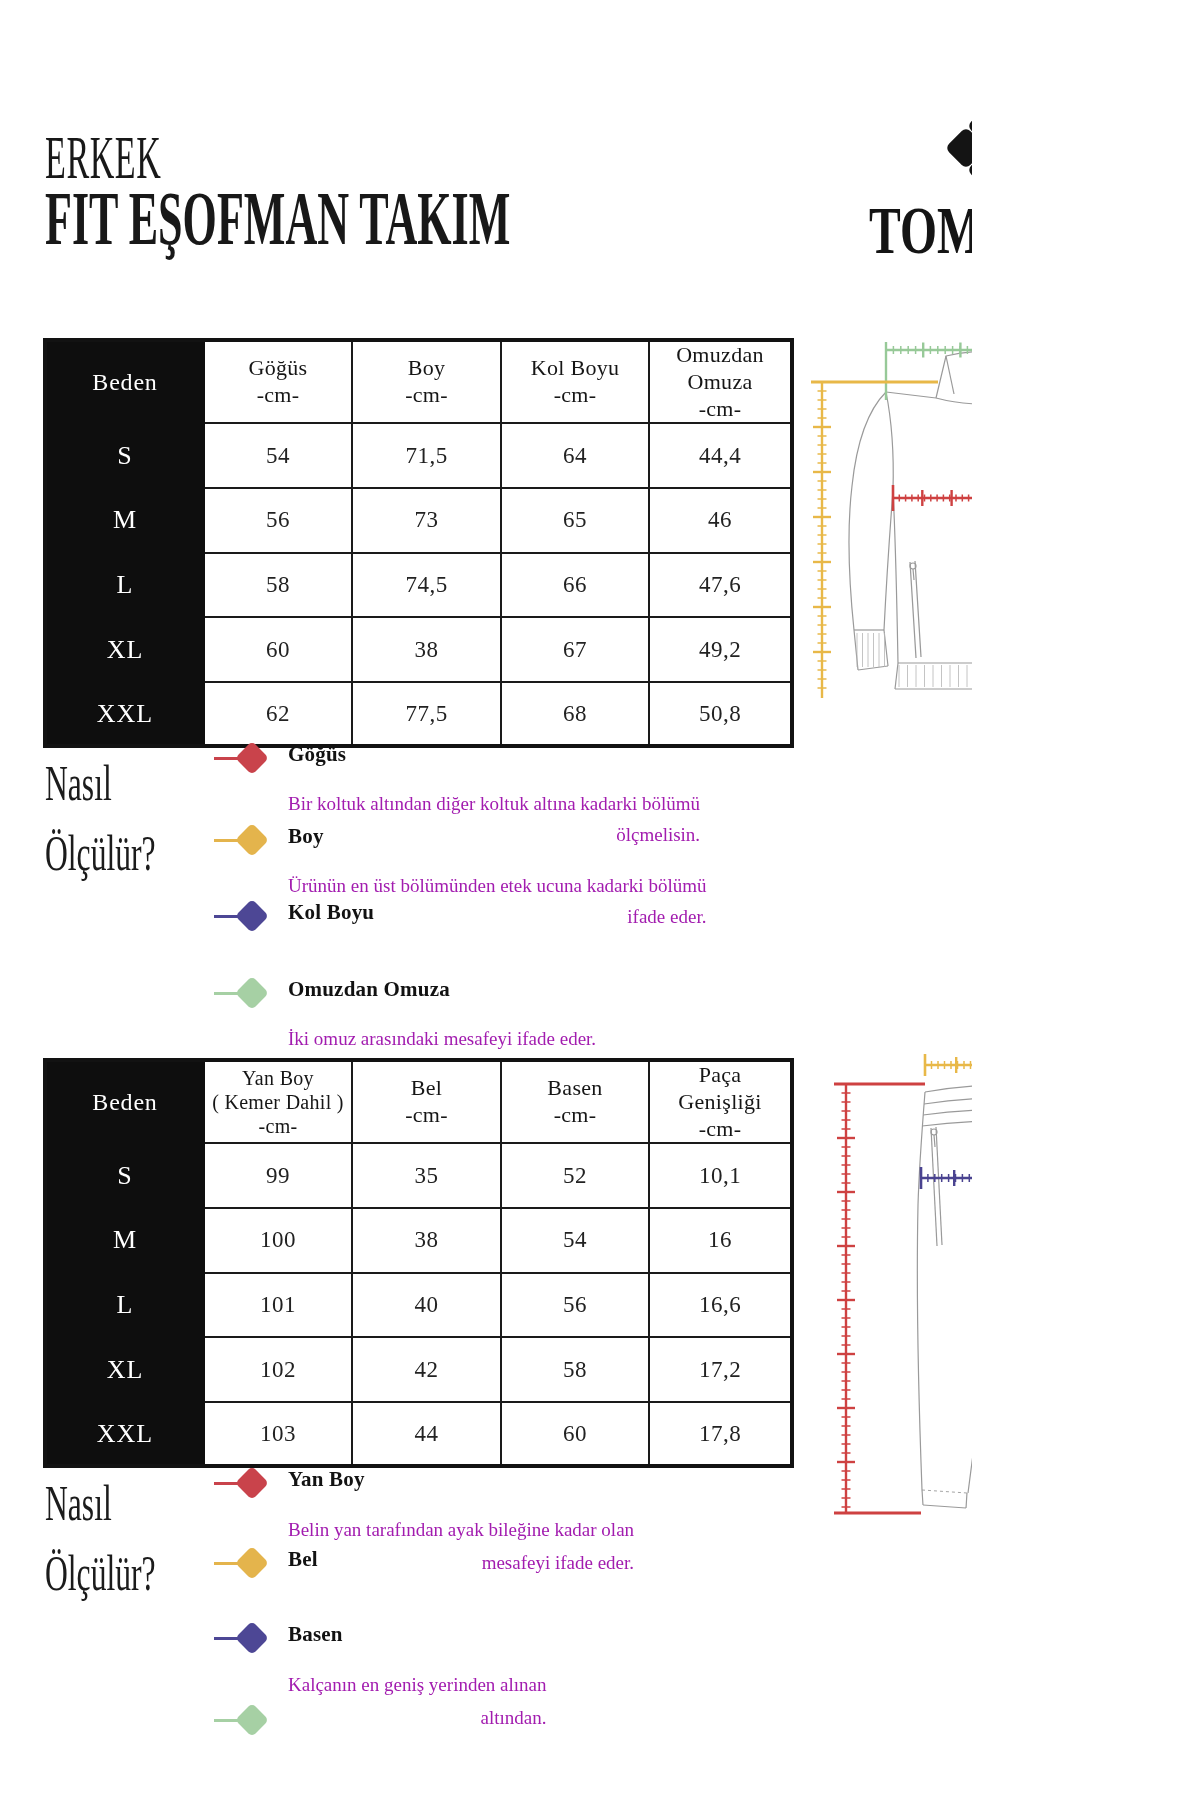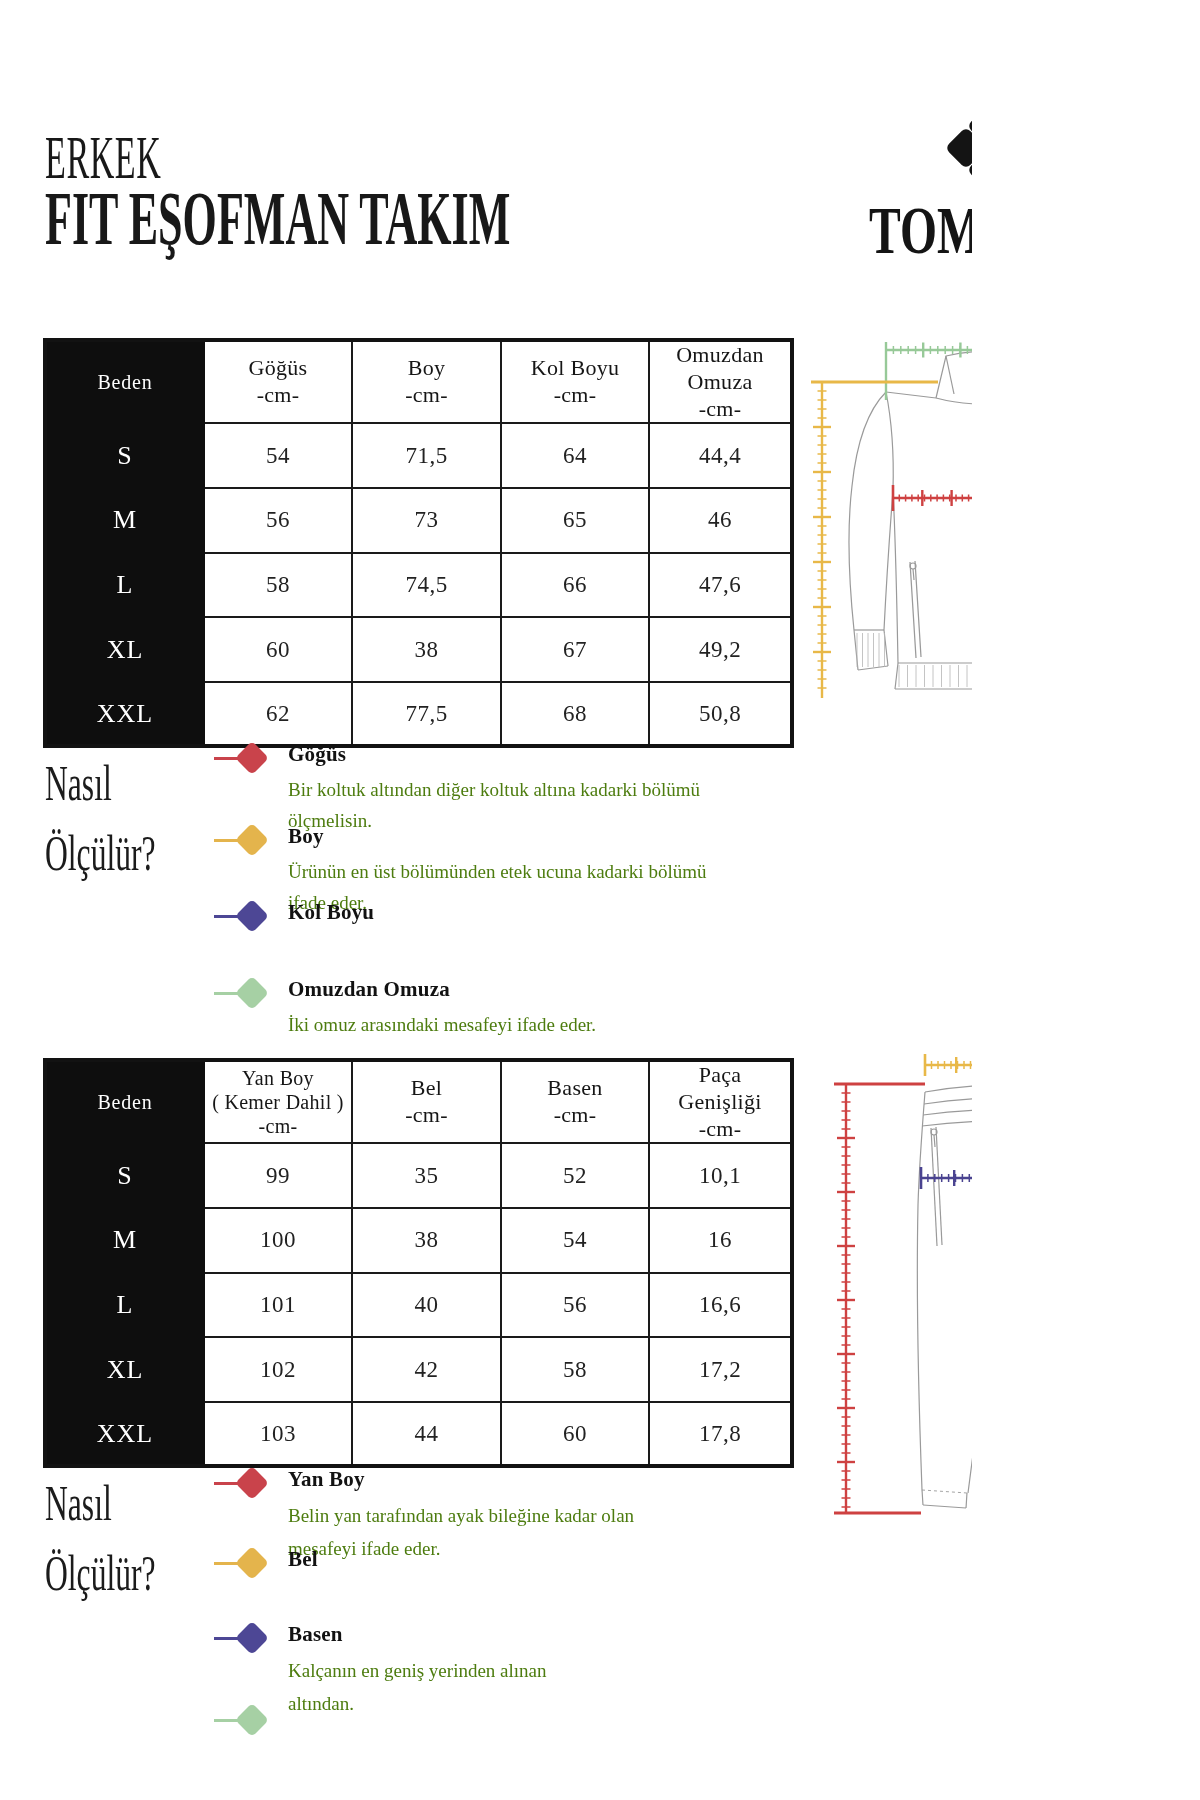--- a/index.html
+++ b/index.html
@@ -16,42 +16,42 @@
           transform:scale(0.70,1);letter-spacing:0px;color:#141414;}
   .logo-svg{position:absolute;left:930px;top:95px;}
 
   
   .size-table{position:absolute;border-collapse:collapse;table-layout:fixed;
               border:4px solid #121212;background:#fff;}
   .size-table td,.size-table th{border:2px solid #1a1a1a;text-align:center;vertical-align:middle;
               padding:0;font-weight:400;}
   .size-table th.col-head{font-size:22px;line-height:1.22;white-space:pre-line;color:#161616;letter-spacing:.3px;}
   .size-table .size-col{background:#0e0e0e;color:#fff;border-color:#0e0e0e;}
-  .size-table th.size-col{font-size:20px;letter-spacing:.8px;}
+  .size-table th.size-col{font-size:24px;letter-spacing:.8px;}
   .size-table td.size-cell{background:#0e0e0e;color:#fff;border-color:#0e0e0e;font-size:26px;letter-spacing:1px;}
   .size-table td.val-cell{font-size:23px;color:#222;letter-spacing:.5px;}
   #table-jacket{left:43px;top:338px;}
   #table-pants{left:43px;top:1058px;}
 
   
   .howto{position:absolute;left:45px;font-size:51px;line-height:1;font-weight:400;color:#1b1b1b;
          transform:scale(0.62,1);transform-origin:left top;white-space:nowrap;}
 
   
   .legend-item{position:absolute;left:214px;}
   .marker{position:absolute;left:0;width:60px;height:24px;}
   .mline{position:absolute;left:0;top:10.5px;width:36px;height:3.5px;}
   .mdiamond{position:absolute;left:26px;top:0;width:24px;height:24px;border-radius:5px;transform:rotate(45deg);}
   .c-red .mline,.c-red .mdiamond{background:#C9434B;}
   .c-yellow .mline,.c-yellow .mdiamond{background:#E4B44C;}
   .c-purple .mline,.c-purple .mdiamond{background:#4D4795;}
   .c-green .mline,.c-green .mdiamond{background:#A6D0A4;}
   .ltext{margin-left:74px;}
   .llabel{font-size:21px;font-weight:700;color:#121212;letter-spacing:.2px;}
-  .ldesc{font-size:19px;color:#4d7c0f;white-space:pre-line;margin-top:7px;}
+  .ldesc{font-size:19px;color:#a21caf;white-space:pre-line;margin-top:21px;text-align:right;}
   .lh-top .ldesc{line-height:31px;}
   .lh-bot .ldesc{line-height:33px;}
 
   .fig{position:absolute;}
   svg line{stroke-linecap:butt;}
 </style>
 </head>
 <body>
 
 <div class="page">

